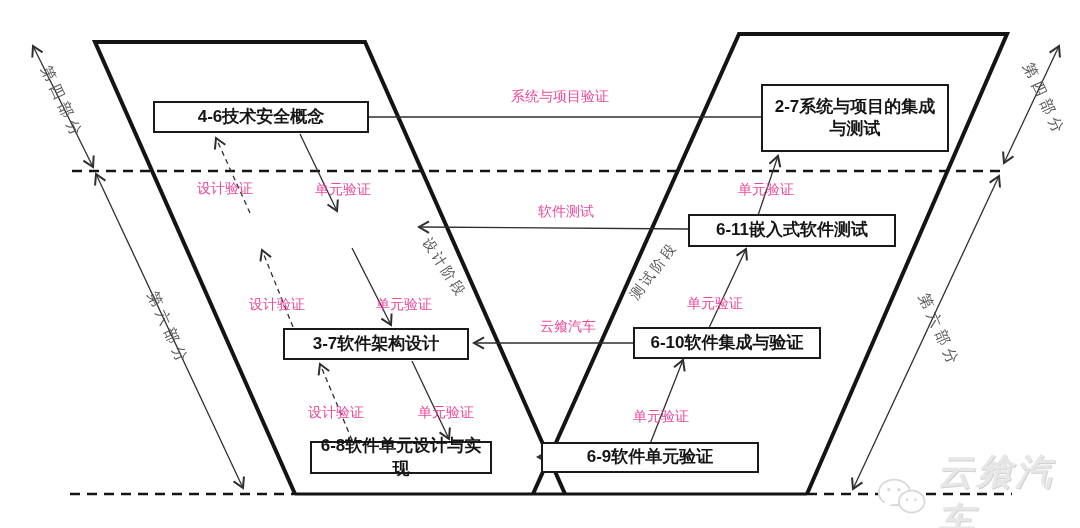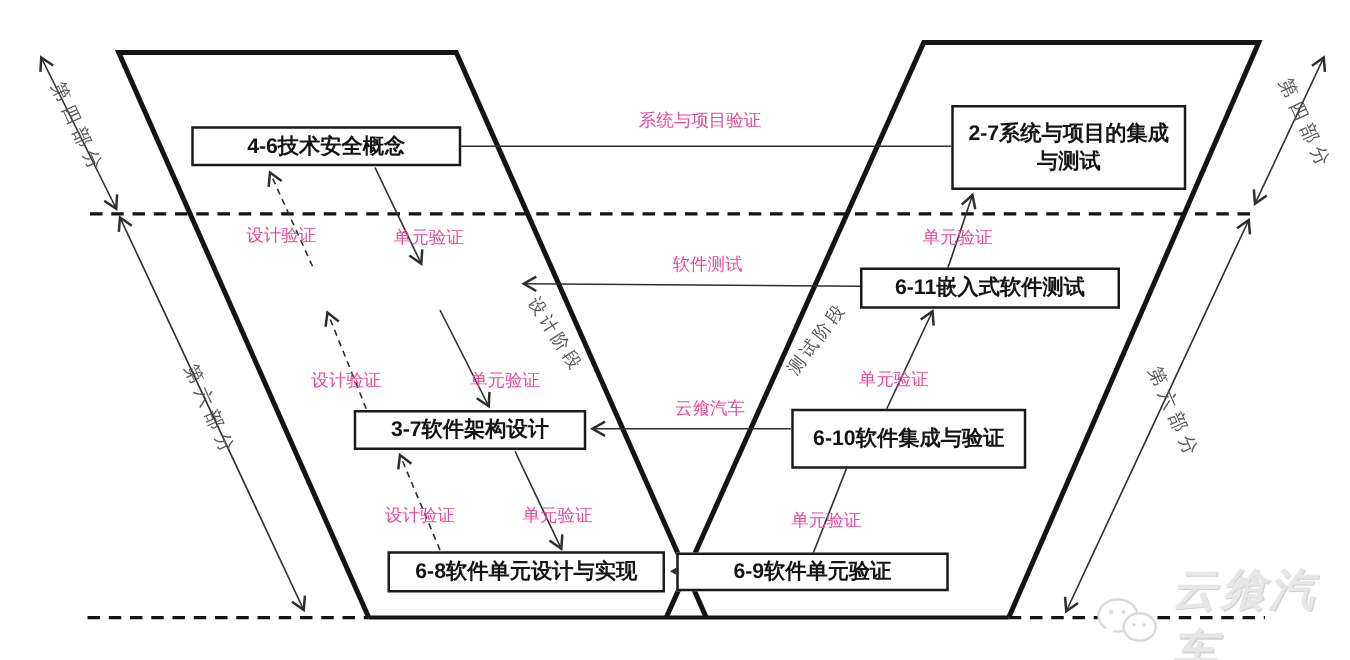--- a/index.html
+++ b/index.html
@@ -82,22 +82,22 @@
       <line x1="650" y1="444" x2="683" y2="360" marker-end="url(#ah)"></line>
       <line x1="708" y1="330" x2="746" y2="249" marker-end="url(#ah)"></line>
       <line x1="748" y1="245" x2="778" y2="156" marker-end="url(#ah)"></line>
     </g>
   </svg>
 
   <div class="vbox" style="left:153px;top:101px;width:216px;height:32px;">4-6技术安全概念</div>
   <div class="vbox" style="left:761px;top:84px;width:188px;height:68px;">2-7系统与项目的集成与测试</div>
   <div class="vbox" style="left:688px;top:214px;width:208px;height:33px;">6-11嵌入式软件测试</div>
   <div class="vbox" style="left:283px;top:328px;width:186px;height:32px;">3-7软件架构设计</div>
-  <div class="vbox" style="left:633px;top:327px;width:188px;height:48px;">6-10软件集成与验证</div>
-  <div class="vbox" style="left:310px;top:441px;width:222px;height:33px;">6-8软件单元设计与实现</div>
+  <div class="vbox" style="left:633px;top:327px;width:188px;height:32px;">6-10软件集成与验证</div>
+  <div class="vbox" style="left:310px;top:441px;width:182px;height:33px;">6-8软件单元设计与实现</div>
   <div class="vbox" style="left:541px;top:442px;width:218px;height:31px;">6-9软件单元验证</div>
 
   <div class="lbl" style="left:560px;top:97px;">系统与项目验证</div>
   <div class="lbl" style="left:566px;top:212px;">软件测试</div>
   <div class="lbl" style="left:568px;top:327px;">云飨汽车</div>
 
   <div class="lbl" style="left:225px;top:189px;">设计验证</div>
   <div class="lbl" style="left:277px;top:305px;">设计验证</div>
   <div class="lbl" style="left:336px;top:413px;">设计验证</div>
 

